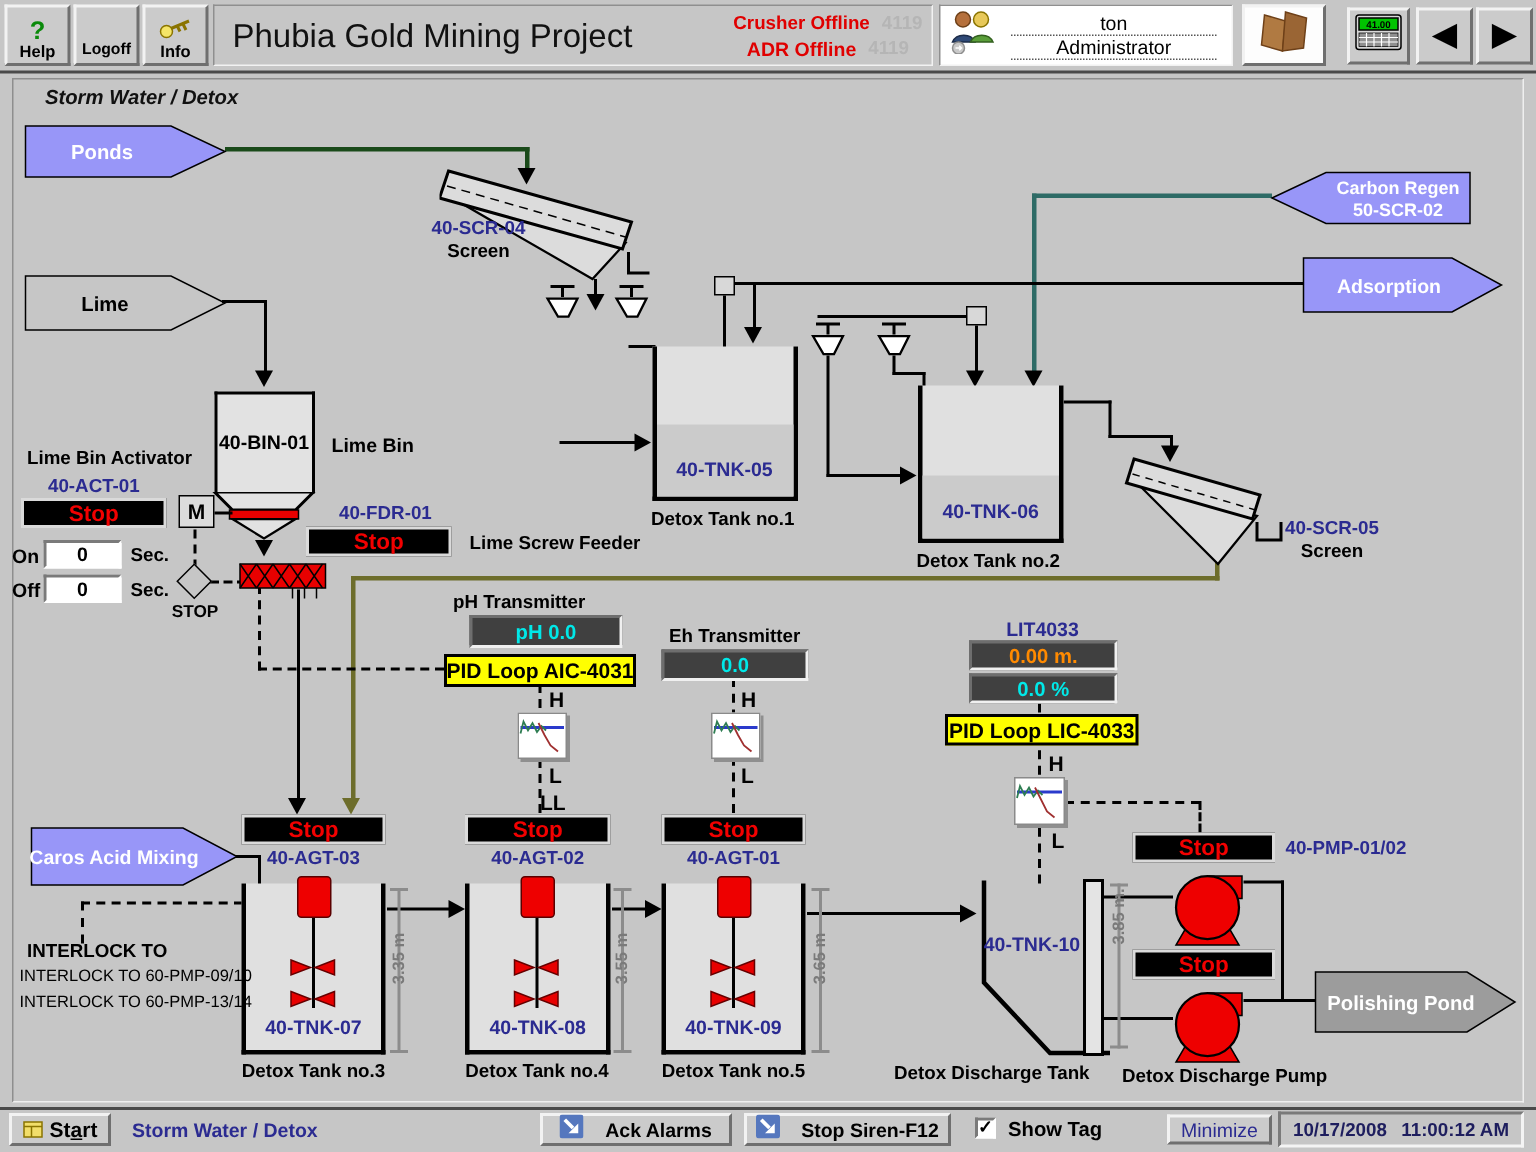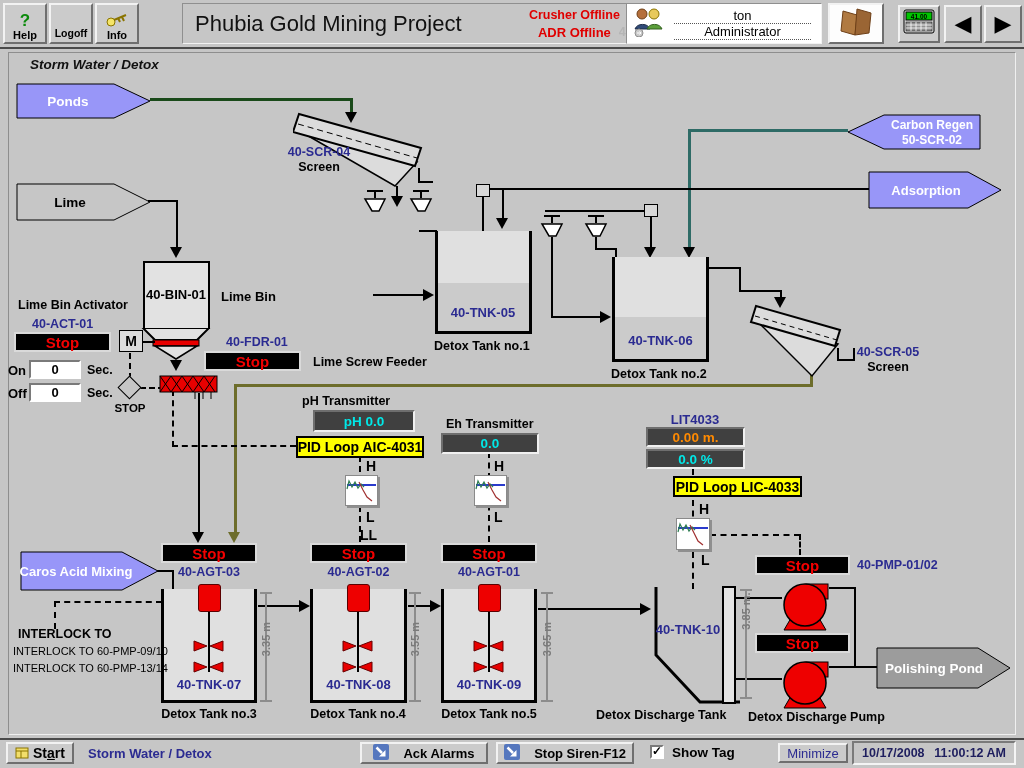--- a/index.html
+++ b/index.html
@@ -52,21 +52,21 @@
     <svg width="24" height="15" viewBox="0 0 24 15">
         <g stroke="#8A7400" fill="#F5E568">
           <circle cx="6" cy="10" r="4"></circle>
           <path d="M9 8 L21 3 M17 5 l2 4 M13 6 l2 4" stroke-width="2" fill="none"></path>
         </g>
       </svg>
   </span>
   <span style="font-size:11px;font-weight:bold;">Info</span>
 </div>
 
-<div class="abs hdr-panel" style="left:142px;top:3px;width:480px;height:41px;display:flex;align-items:center;margin-left:40px;">
+<div class="abs hdr-panel" style="left:142px;top:3px;width:480px;height:41px;display:flex;align-items:center;">
   <span style="font-size:22px;color:#111;margin-left:12px;white-space:nowrap;">Phubia Gold Mining Project</span>
   <div style="margin-left:auto;margin-right:6px;display:flex;flex-direction:column;align-items:center;">
     <div style="display:flex;gap:8px;line-height:17px;">
       <span style="color:#E00000;font-weight:bold;font-size:12.5px;">Crusher Offline</span>
       <span style="color:#B5B5B5;font-weight:bold;font-size:12.5px;">4119</span>
     </div>
     <div style="display:flex;gap:8px;line-height:17px;">
       <span style="color:#E00000;font-weight:bold;font-size:13px;">ADR Offline</span>
       <span style="color:#B5B5B5;font-weight:bold;font-size:12.5px;">4119</span>
     </div>
@@ -362,21 +362,21 @@
       <polyline points="1,9 30,9" stroke="#2A3ACC" stroke-width="2" fill="none"></polyline>
       <polyline points="1,13 3,5 6,11 9,6 12,12 15,8 18,11" stroke="#2E7D52" stroke-width="1.2" fill="none"></polyline>
       <polyline points="13,6 17,14 21,21 26,25" stroke="#A03030" stroke-width="1.2" fill="none"></polyline>
     </svg>
 </div>
 <div class="abs hlbl" style="left:494px;top:509px;">L</div>
 
 <div class="abs tag ctr" style="left:655px;top:412px;width:80px;font-size:13px;">LIT4033</div>
 <div class="abs valbox orange" style="left:646px;top:427px;width:99px;height:20px;">0.00 m.</div>
 <div class="abs valbox cyan" style="left:646px;top:449px;width:99px;height:20px;">0.0 %</div>
-<div class="abs pid" style="left:630px;top:476px;width:129px;height:21px;margin-left:43px;">PID Loop LIC-4033</div>
+<div class="abs pid" style="left:630px;top:476px;width:129px;height:21px;">PID Loop LIC-4033</div>
 <div class="abs hlbl" style="left:699px;top:501px;">H</div>
 <div class="abs trend" style="left:676px;top:518px;width:34px;height:32px;">
   <svg width="32" height="30">
       <polyline points="1,9 31,9" stroke="#2A3ACC" stroke-width="2" fill="none"></polyline>
       <polyline points="1,13 3,5 6,11 9,6 12,12 15,8 18,11" stroke="#2E7D52" stroke-width="1.2" fill="none"></polyline>
       <polyline points="13,6 17,14 21,22 26,26" stroke="#A03030" stroke-width="1.2" fill="none"></polyline>
     </svg>
 </div>
 <div class="abs hlbl" style="left:701px;top:552px;">L</div>
 

